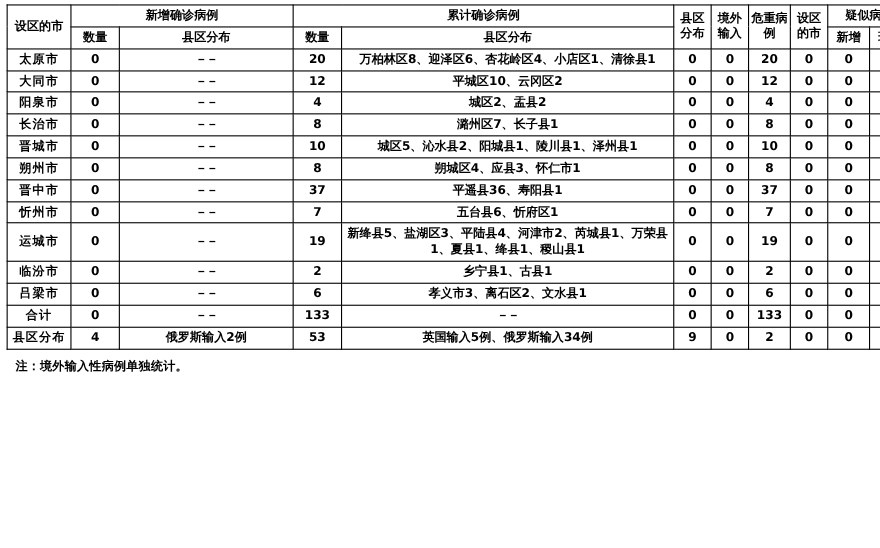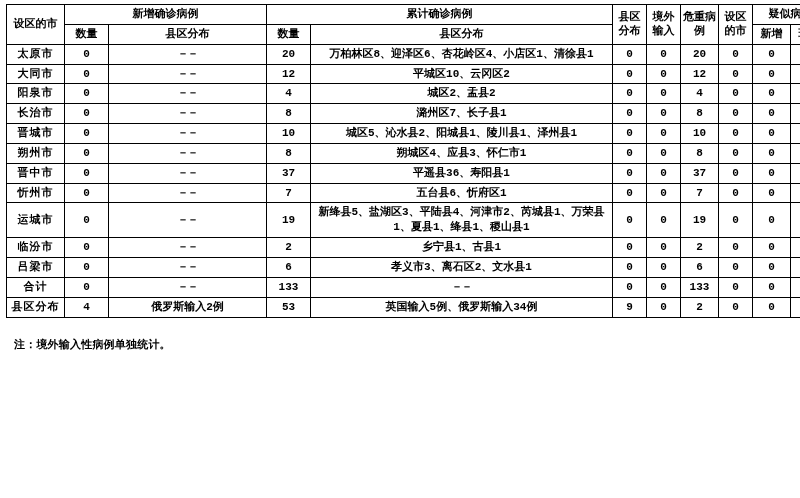--- a/index.html
+++ b/index.html
@@ -13,21 +13,20 @@
     font-family: "DejaVu Sans", "Liberation Sans", sans-serif;
     color: #000000;
     overflow: hidden;
   }
   #sheet {
     width: 660px;
     height: 498px;
     position: relative;
     box-sizing: border-box;
     padding: 4px 6px 0 6px;
-    font-family: Liberation Mono, monospace;
   }
   table.grid {
     border-collapse: collapse;
     table-layout: fixed;
     width: 788px;
     margin: 0 auto;
   }
   table.grid td, table.grid th {
     border: 1px solid #000000;
     text-align: center;
@@ -67,21 +66,21 @@
     font-size: 12px;
     font-weight: bold;
     letter-spacing: -1px;
   }
   .row-total td {
     font-size: 12px;
   }
   .note {
     font-size: 11px;
     font-weight: bold;
-    margin: 19px 0 0 8px;
+    margin: 7px 0 0 8px;
     text-align: left;
     letter-spacing: 0.2px;
   }
   
   col.c-city    { width: 58px; }
   col.c-newnum  { width: 44px; }
   col.c-newdist { width: 158px; }
   col.c-cumnum  { width: 44px; }
   col.c-cumdist { width: 302px; }
   col.c-severe  { width: 34px; }

